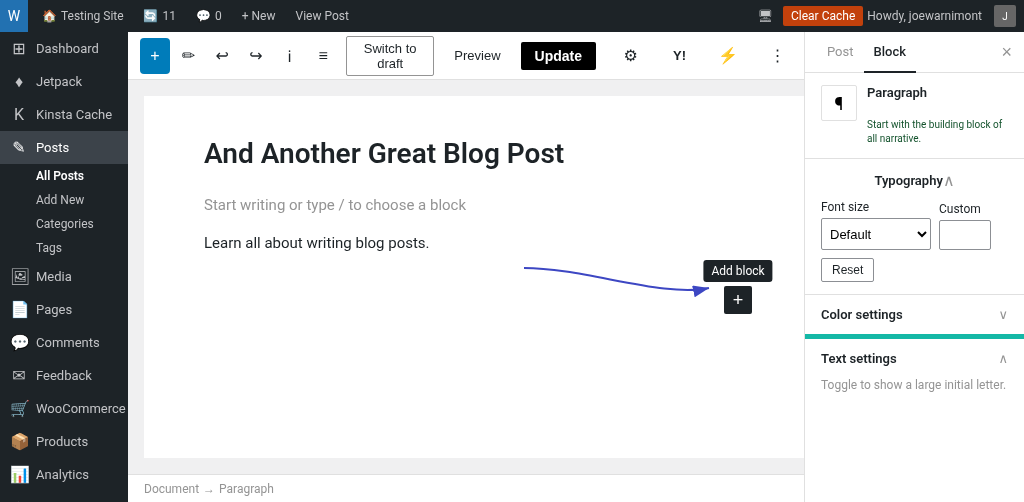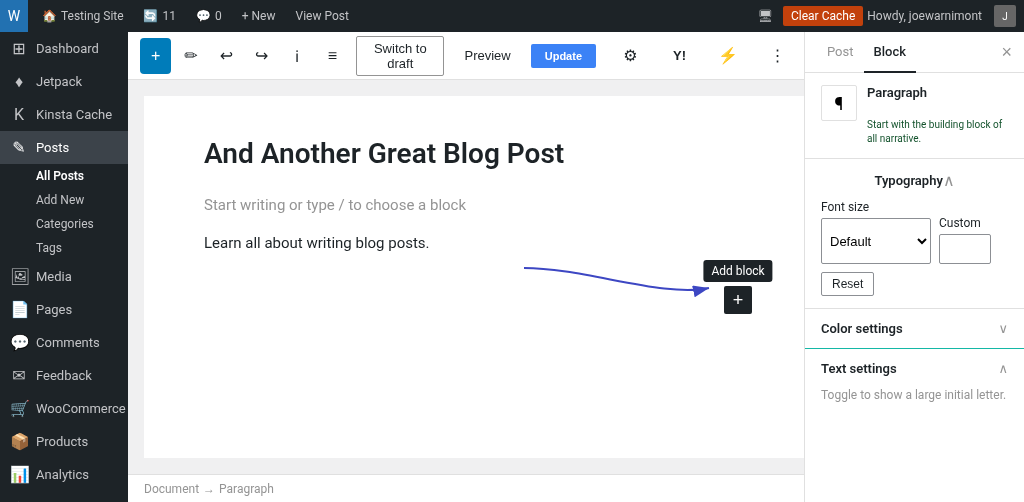--- a/index.html
+++ b/index.html
@@ -69,21 +69,21 @@
     }
     .toolbar-btn {
       width: 36px; height: 36px; display: flex; align-items: center; justify-content: center;
       border: none; background: none; cursor: pointer; border-radius: 4px; font-size: 16px; color: #1d2327;
     }
     .toolbar-btn.add-btn { background: #007cba; color: #fff; border-radius: 4px; }
     .toolbar-spacer { flex: 1; }
     .toolbar-right { display: flex; align-items: center; gap: 20px; }
     .switch-draft-btn { background: none; border: 1px solid #949494; border-radius: 2px; padding: 4px 10px; font-size: 13px; cursor: pointer; color: #1d2327; }
     .preview-btn { background: none; border: none; font-size: 13px; cursor: pointer; color: #1d2327; }
-    .update-btn { background: #3b82f6; color: #fff; border: none; border-radius: 2px; padding: 6px 14px; font-size: 11px; font-weight: 600; cursor: pointer; }
+    .update-btn { background: #000000; color: #fff; border: none; border-radius: 2px; padding: 6px 14px; font-size: 14px; font-weight: 600; cursor: pointer; }
     .toolbar-icon-btn { width: 36px; height: 36px; display: flex; align-items: center; justify-content: center; border: none; background: none; cursor: pointer; border-radius: 4px; font-size: 16px; color: #1d2327; }
 
     
     #editor-content {
       flex: 1;
       background: #fff;
       margin: 16px;
       margin-right: 0;
       overflow-y: auto;
       padding: 40px 60px;
@@ -139,26 +139,26 @@
     .block-title { font-size: 13px; font-weight: 600; color: #1d2327; }
     .block-desc { font-size: 10px; color: #14532d; line-height: 1.4; margin-top: 18px; }
 
     .panel-section { padding: 12px 16px; border-top: 1px solid #e0e0e0; }
     .panel-section-header { display: flex; align-items: center; justify-content: center; cursor: pointer; margin-bottom: 10px; }
     .panel-section-title { font-size: 13px; font-weight: 600; color: #1d2327; }
     .panel-section-toggle { font-size: 16px; color: #949494; }
 
     .font-size-row { display: flex; gap: 8px; align-items: flex-end; margin-bottom: 8px; }
     .font-size-label { font-size: 12px; color: #1d2327; margin-bottom: 4px; }
-    .font-size-select { width: 110px; height: 46px; border: 1px solid #8c8f94; border-radius: 2px; font-size: 13px; padding: 0 4px; background: #fff; }
+    .font-size-select { width: 110px; height: 32px; border: 1px solid #8c8f94; border-radius: 2px; font-size: 13px; padding: 0 4px; background: #fff; }
     .custom-input { width: 52px; height: 30px; border: 1px solid #8c8f94; border-radius: 2px; font-size: 13px; padding: 0 6px; }
     .reset-btn { background: none; border: 1px solid #8c8f94; border-radius: 2px; padding: 4px 10px; font-size: 12px; cursor: pointer; color: #1d2327; }
 
     .color-section-header { display: flex; align-items: center; justify-content: space-between; cursor: pointer; padding: 12px 16px; border-top: 1px solid #e0e0e0; }
-    .text-settings-header { display: flex; align-items: center; justify-content: space-between; cursor: pointer; padding: 12px 16px; border-top: 1px solid #14b8a6; }
+    .text-settings-header { display: flex; align-items: center; justify-content: space-between; cursor: pointer; padding: 12px 16px; border-top: 5px solid #14b8a6; }
 
     .drop-cap-row { padding: 0 16px 12px; display: flex; align-items: center; gap: 10px; }
     .toggle { width: 40px; height: 22px; background: #8c8f94; border-radius: 11px; position: relative; cursor: pointer; flex-shrink: 0; }
     .toggle-knob { width: 18px; height: 18px; background: #fff; border-radius: 50%; position: absolute; top: 2px; left: 2px; transition: left 0.2s; }
     .drop-cap-label { font-size: 13px; color: #1d2327; }
     .drop-cap-desc { font-size: 12px; color: #949494; padding: 0 16px 12px; }
   </style>
 </head>
 <body>
 

